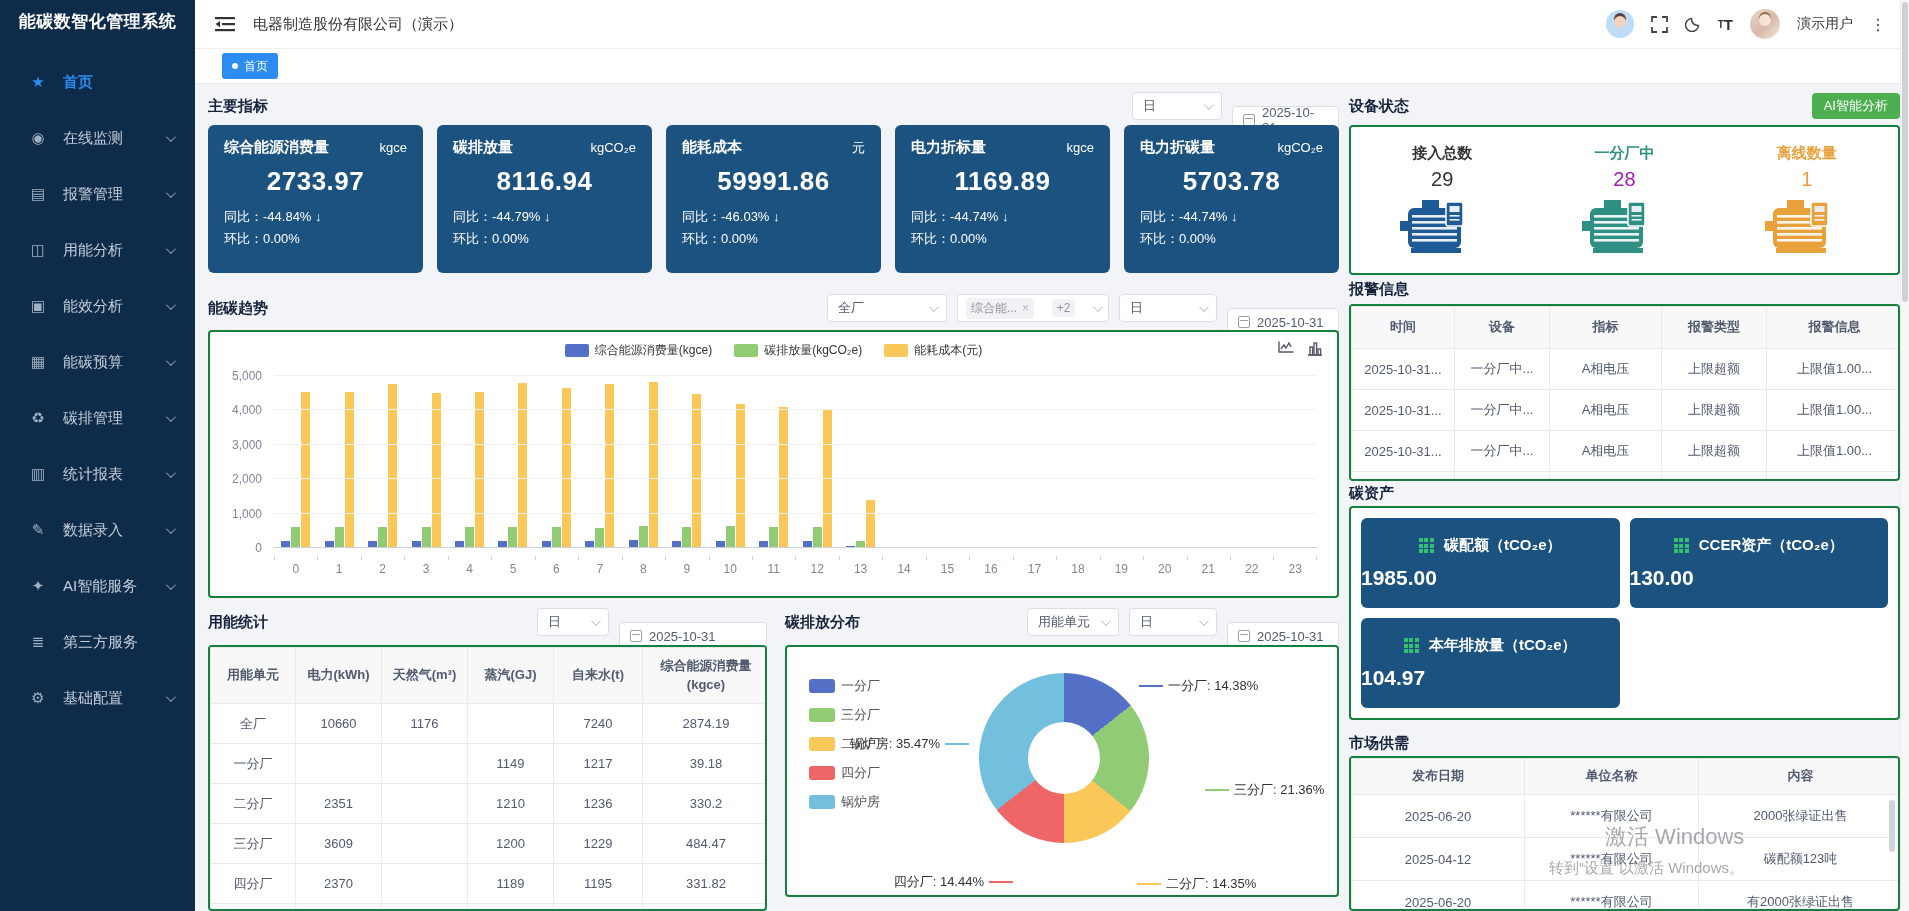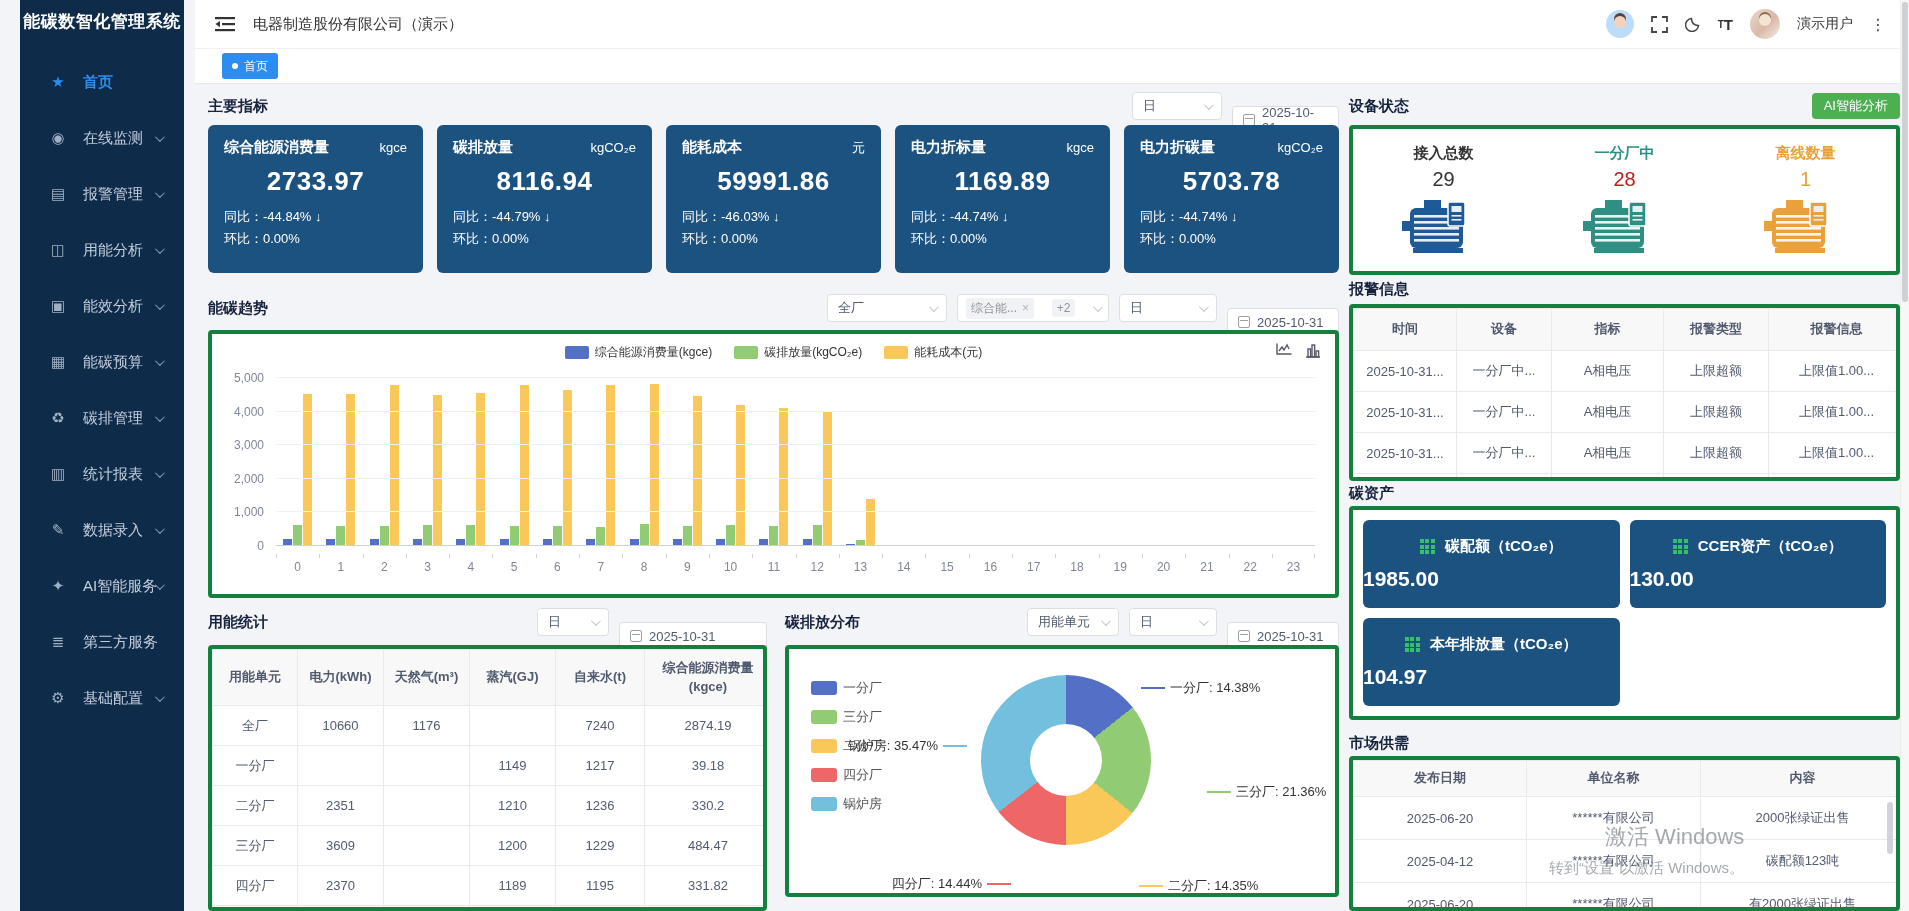--- a/index.html
+++ b/index.html
@@ -3,21 +3,21 @@
 <meta charset="utf-8">
 <style>
   * { margin:0; padding:0; box-sizing:border-box; }
   html,body { width:1909px; height:911px; overflow:hidden; }
   body {
     position:relative;
     font-family:"Liberation Sans","DejaVu Sans",sans-serif;
     background:#f2f4f7; color:#333;
   }
   
-  .sidebar { position:absolute; left:0; top:0; width:164px; height:911px; background:#0e2b49; z-index:5;margin-left:20px; }
+  .sidebar { position:absolute; left:0; top:0; width:195px; height:911px; background:#0e2b49; z-index:5; }
   .sidebar-title { height:44px; line-height:44px; text-align:center; color:#fff; font-size:17px; font-weight:bold; letter-spacing:.5px; }
   #sidebar-menu { padding-top:10px; }
   .side-item { height:56px; display:flex; align-items:center; padding:0 22px 0 28px; color:#c3cedd; font-size:15px; cursor:pointer; position:relative; }
   .side-item .side-icon { width:20px; text-align:center; margin-right:15px; font-size:15px; color:#9fb0c4; font-family:"DejaVu Sans",sans-serif; }
   .side-item.active, .side-item.active .side-icon { color:#2d8cf0; font-weight:bold; }
   .side-chev { position:absolute; right:22px; width:7px; height:7px; border-right:1.5px solid #8a9bb0; border-bottom:1.5px solid #8a9bb0; transform:rotate(45deg) translateY(-2px); }
   
   .topbar { position:absolute; left:195px; top:0; width:1705px; height:49px; background:#fff; border-bottom:1px solid #f0f0f0; display:flex; align-items:center; padding:0 14px 0 20px; z-index:4; }
   .hamburger { display:inline-flex; margin-right:18px; cursor:pointer; }
   .company { font-size:15px; color:#333; }
@@ -44,21 +44,21 @@
   .select { justify-content:space-between; padding:0 10px; }
   .chev { width:7px; height:7px; border-right:1.5px solid #c0c4cc; border-bottom:1.5px solid #c0c4cc; transform:rotate(45deg) translateY(-2px); flex:none; }
   .datebox { gap:7px; padding:4px 10px;margin-top:28px; }
   .cal { width:12px; height:12px; border:1.2px solid #9aa0a6; border-radius:2px; position:relative; flex:none; }
   .cal::before { content:''; position:absolute; left:1px; right:1px; top:2.5px; height:1.2px; background:#9aa0a6; }
   .w72{width:72px;} .w88{width:88px;} .w90{width:90px;} .w92{width:92px;} .w98{width:98px;}
   .w107{width:107px;} .w112{width:112px;} .w120{width:120px;} .w148{width:148px;} .w152{width:152px;}
   .tag { background:#f0f2f5; border-radius:3px; padding:2px 5px; color:#909399; font-size:12px; display:inline-flex; gap:5px; align-items:center; white-space:nowrap; }
   .tag-x { color:#b0b3b8; }
   .multi { padding:0 8px; gap:5px; }
-  .card { position:absolute; background:#fff; border:4px solid #15803d; border-radius:4px; overflow:hidden; }
+  .card { position:absolute; background:#fff; border:2px solid #15803d; border-radius:4px; overflow:hidden; }
   
   #kpi-header { left:208px; top:90px; width:1131px; height:32px; }
   #kpi-row { position:absolute; left:208px; top:125px; width:1131px; height:148px; display:grid; grid-template-columns:repeat(5,1fr); gap:14px; }
   .kpi-card { background:#1c527f; border-radius:6px; color:#fff; padding:13px 16px 10px; }
   .kc-top { display:flex; justify-content:space-between; align-items:baseline; font-size:15px; font-weight:bold; }
   .kc-unit { font-size:13px; font-weight:normal; }
   .kc-value { text-align:center; font-size:26px; font-weight:bold; margin-top:9px; letter-spacing:.5px; }
   .kc-sub { font-size:13px; margin-top:4px; }
   .kc-sub.first { margin-top:11px; }
   
@@ -684,21 +684,21 @@
     <rect x="24" y="5" width="17" height="10" fill="#1e5a96"></rect>
     <rect x="48" y="7" width="17" height="24" rx="2" fill="#1e5a96" stroke="#fff" stroke-width="1.5"></rect>
     <rect x="51.5" y="11" width="10" height="6" fill="#e8eef4"></rect>
     <rect x="51.5" y="20" width="10" height="1.6" fill="#e8eef4"></rect>
           <rect x="51.5" y="24" width="10" height="1.6" fill="#e8eef4"></rect>
     <rect x="13" y="53" width="50" height="5" fill="#1e5a96"></rect>
   </svg></div>
     </div>
     <div class="dev-col">
       <div class="dev-label" style="color: rgb(46, 143, 130);">一分厂中</div>
-      <div class="dev-value" style="color: #b91c1c;">28</div>
+      <div class="dev-value" style="color: #a21caf;">28</div>
       <div><svg width="88" height="62" viewBox="0 0 88 62">
     <rect x="2" y="26" width="9" height="10" fill="#2e8f82"></rect>
     <rect x="10" y="13" width="53" height="40" rx="6" fill="#2e8f82"></rect>
     <g fill="#fff" opacity="0.9">
       <rect x="14" y="20" width="45" height="2.6"></rect>
             <rect x="14" y="26" width="45" height="2.6"></rect>
       <rect x="14" y="32" width="45" height="2.6"></rect>
             <rect x="14" y="38" width="45" height="2.6"></rect>
       <rect x="14" y="44" width="45" height="2.6"></rect>
     </g>

